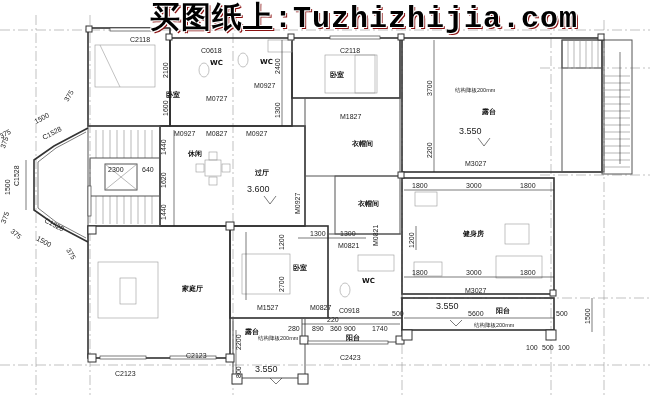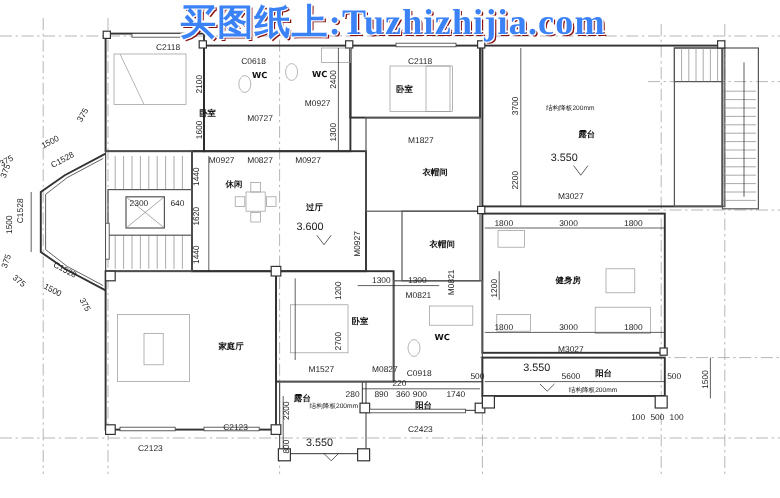--- a/index.html
+++ b/index.html
@@ -11,22 +11,22 @@
   .axis { fill: none; stroke: #999; stroke-width: 0.6; stroke-dasharray: 10 3 2 3; }
   .dim { fill: none; stroke: #222; stroke-width: 0.6; }
   .furn { fill: none; stroke: #999; stroke-width: 0.6; }
   .col { fill: #fff; stroke: #333; stroke-width: 1; }
   .win { fill: #fff; stroke: #444; stroke-width: 0.7; }
   .t { font-family: "Liberation Sans", sans-serif; font-size: 9px; fill: #222; }
   .ts { font-family: "Liberation Sans", sans-serif; font-size: 7px; fill: #222; }
   .tr { font-family: "DejaVu Sans", sans-serif; font-size: 7px; fill: #111; font-weight: bold; }
   .watermark {
     position: absolute; left: 150px; top: 2px; width: 430px; height: 34px;
-    font-family: Liberation Serif, serif; font-weight: bold; font-size: 30px;
-    color: #3b82f6; letter-spacing: 1px;
+    font-family: Liberation Mono, monospace; font-weight: bold; font-size: 30px;
+    color: #000000; letter-spacing: 1px;
     text-shadow: -1px -1px 0 #fff, 1px -1px 0 #fff, -1px 1px 0 #fff, 1px 1px 0 #fff, 2px 2px 0 #8a1010;
     white-space: nowrap; line-height: 34px;
   }
 </style>
 </head>
 <body>
 
 <svg id="plan" viewBox="0 0 650 415" xmlns="http://www.w3.org/2000/svg">
 
   <g>

